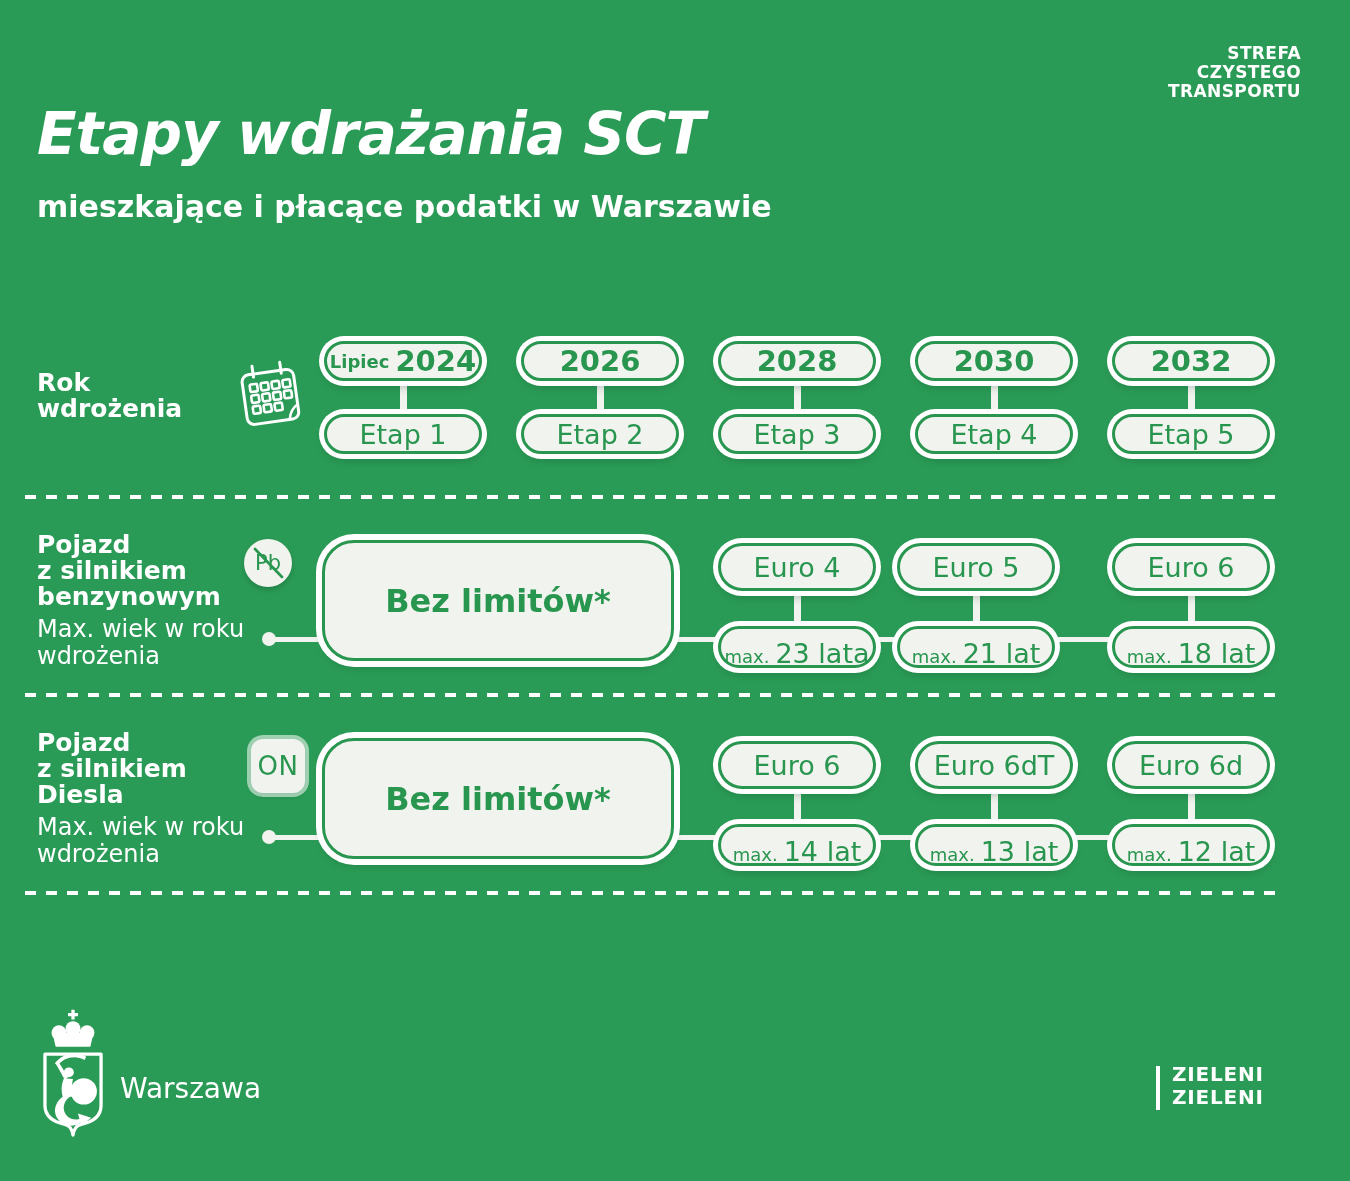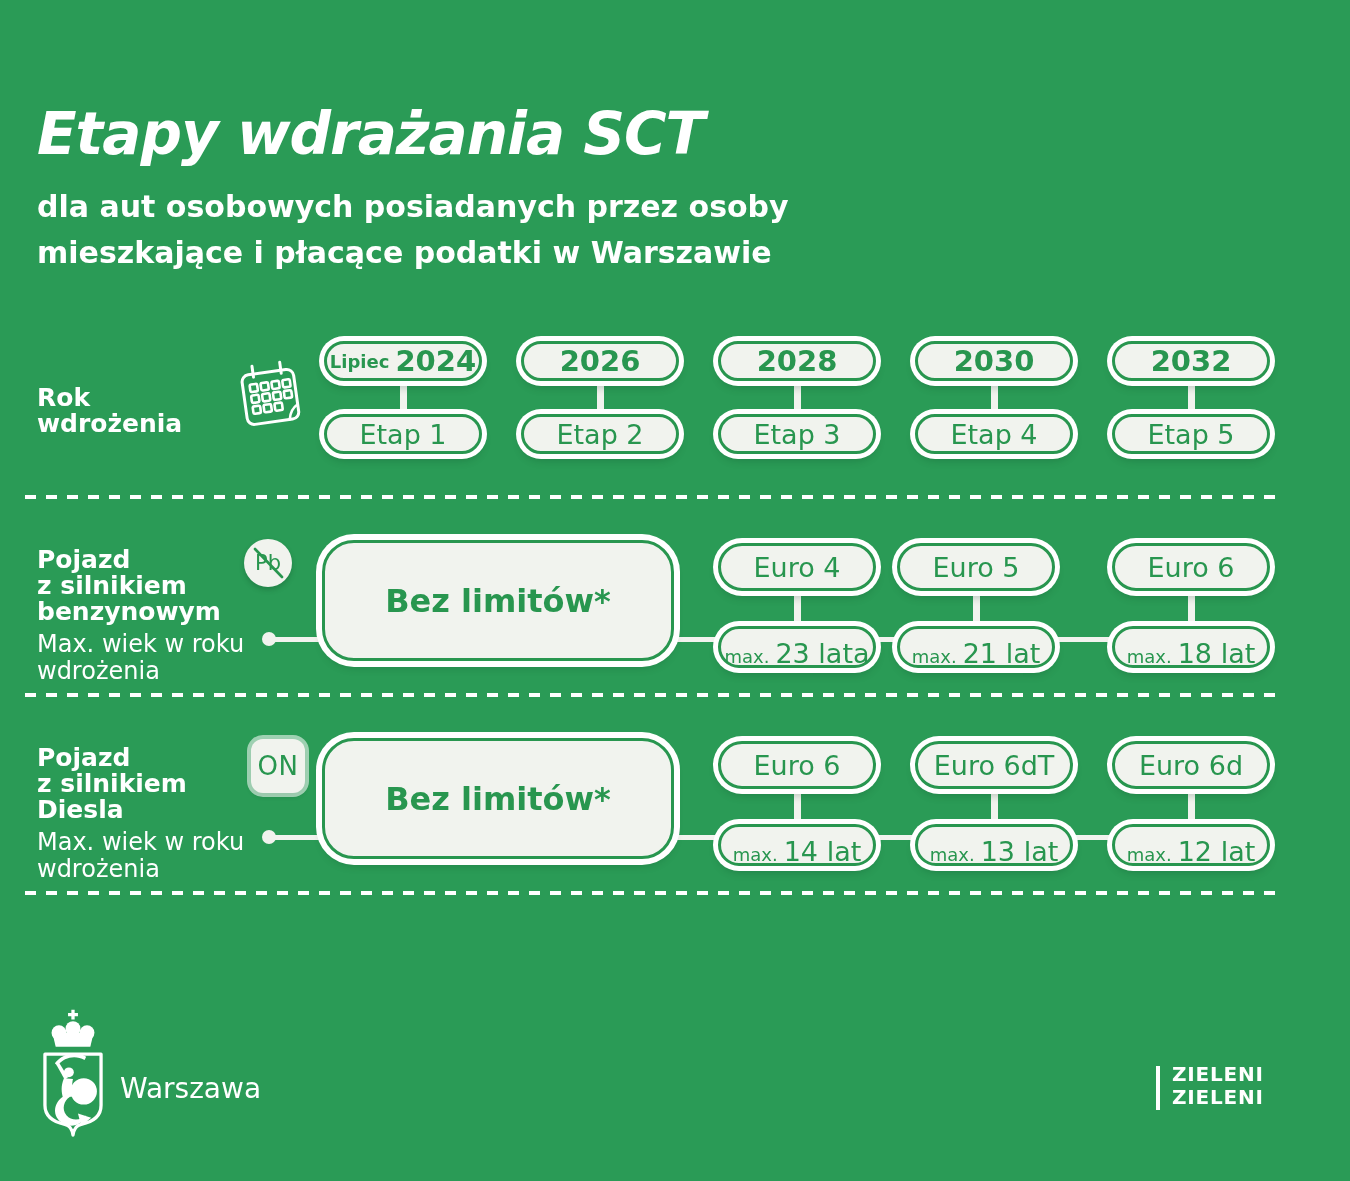--- a/index.html
+++ b/index.html
@@ -23,21 +23,21 @@
   }
   .title{
     position:absolute;left:37px;top:100px;
     font-size:58px;font-weight:700;letter-spacing:-1px;font-style:italic;
   }
   .subtitle{
     position:absolute;left:37px;top:184px;
     font-size:30px;font-weight:700;line-height:46px;
   }
   
-  .row-label{position:absolute;left:37px;width:220px;margin-top:15px;}
+  .row-label{position:absolute;left:37px;width:220px;}
   .row-label .b{font-size:25px;font-weight:700;line-height:26px;}
   .row-label .r{font-size:24px;font-weight:400;line-height:27px;margin-top:6px;}
   .pill{
     background:var(--fill);
     border:3px solid var(--green);
     border-radius:999px;
     box-shadow:0 0 0 5px var(--white),var(--shadow);
     color:var(--green);
     display:flex;align-items:center;justify-content:center;gap:6px;
     position:relative;z-index:2;
@@ -84,24 +84,28 @@
   .crest{position:absolute;left:35px;top:1008px;width:76px;height:132px;}
   .city-name{position:absolute;left:120px;top:1072px;font-size:28px;font-weight:400;}
   .slogan{position:absolute;left:1172px;top:1063px;font-size:20px;font-weight:700;line-height:23px;letter-spacing:.8px;}
   .slogan-bar{position:absolute;left:1156px;top:1066px;width:4px;height:44px;background:var(--white);}
 </style>
 </head>
 <body>
 
 <div class="canvas">
 
+  <div class="brand-badge">
+    <div>STREFA</div>
+    <div>CZYSTEGO</div>
+    <div>TRANSPORTU</div>
+  </div>
 
   <h1 class="title">Etapy wdrażania SCT</h1>
   <div class="subtitle">
-    <div>dla aut osobowych posiadanych przez osoby</div>
     <div>mieszkające i płacące podatki w Warszawie</div>
   </div>
 
   <div class="row-label" style="top:370px">
     <div class="b">Rok</div>
     <div class="b">wdrożenia</div>
   </div>
 
   <svg class="cal-icon" viewBox="0 0 64 68" fill="none" stroke="#FFFFFF" stroke-width="3" stroke-linecap="round" stroke-linejoin="round">
     <rect x="6" y="12" width="52" height="50" rx="7"></rect>

